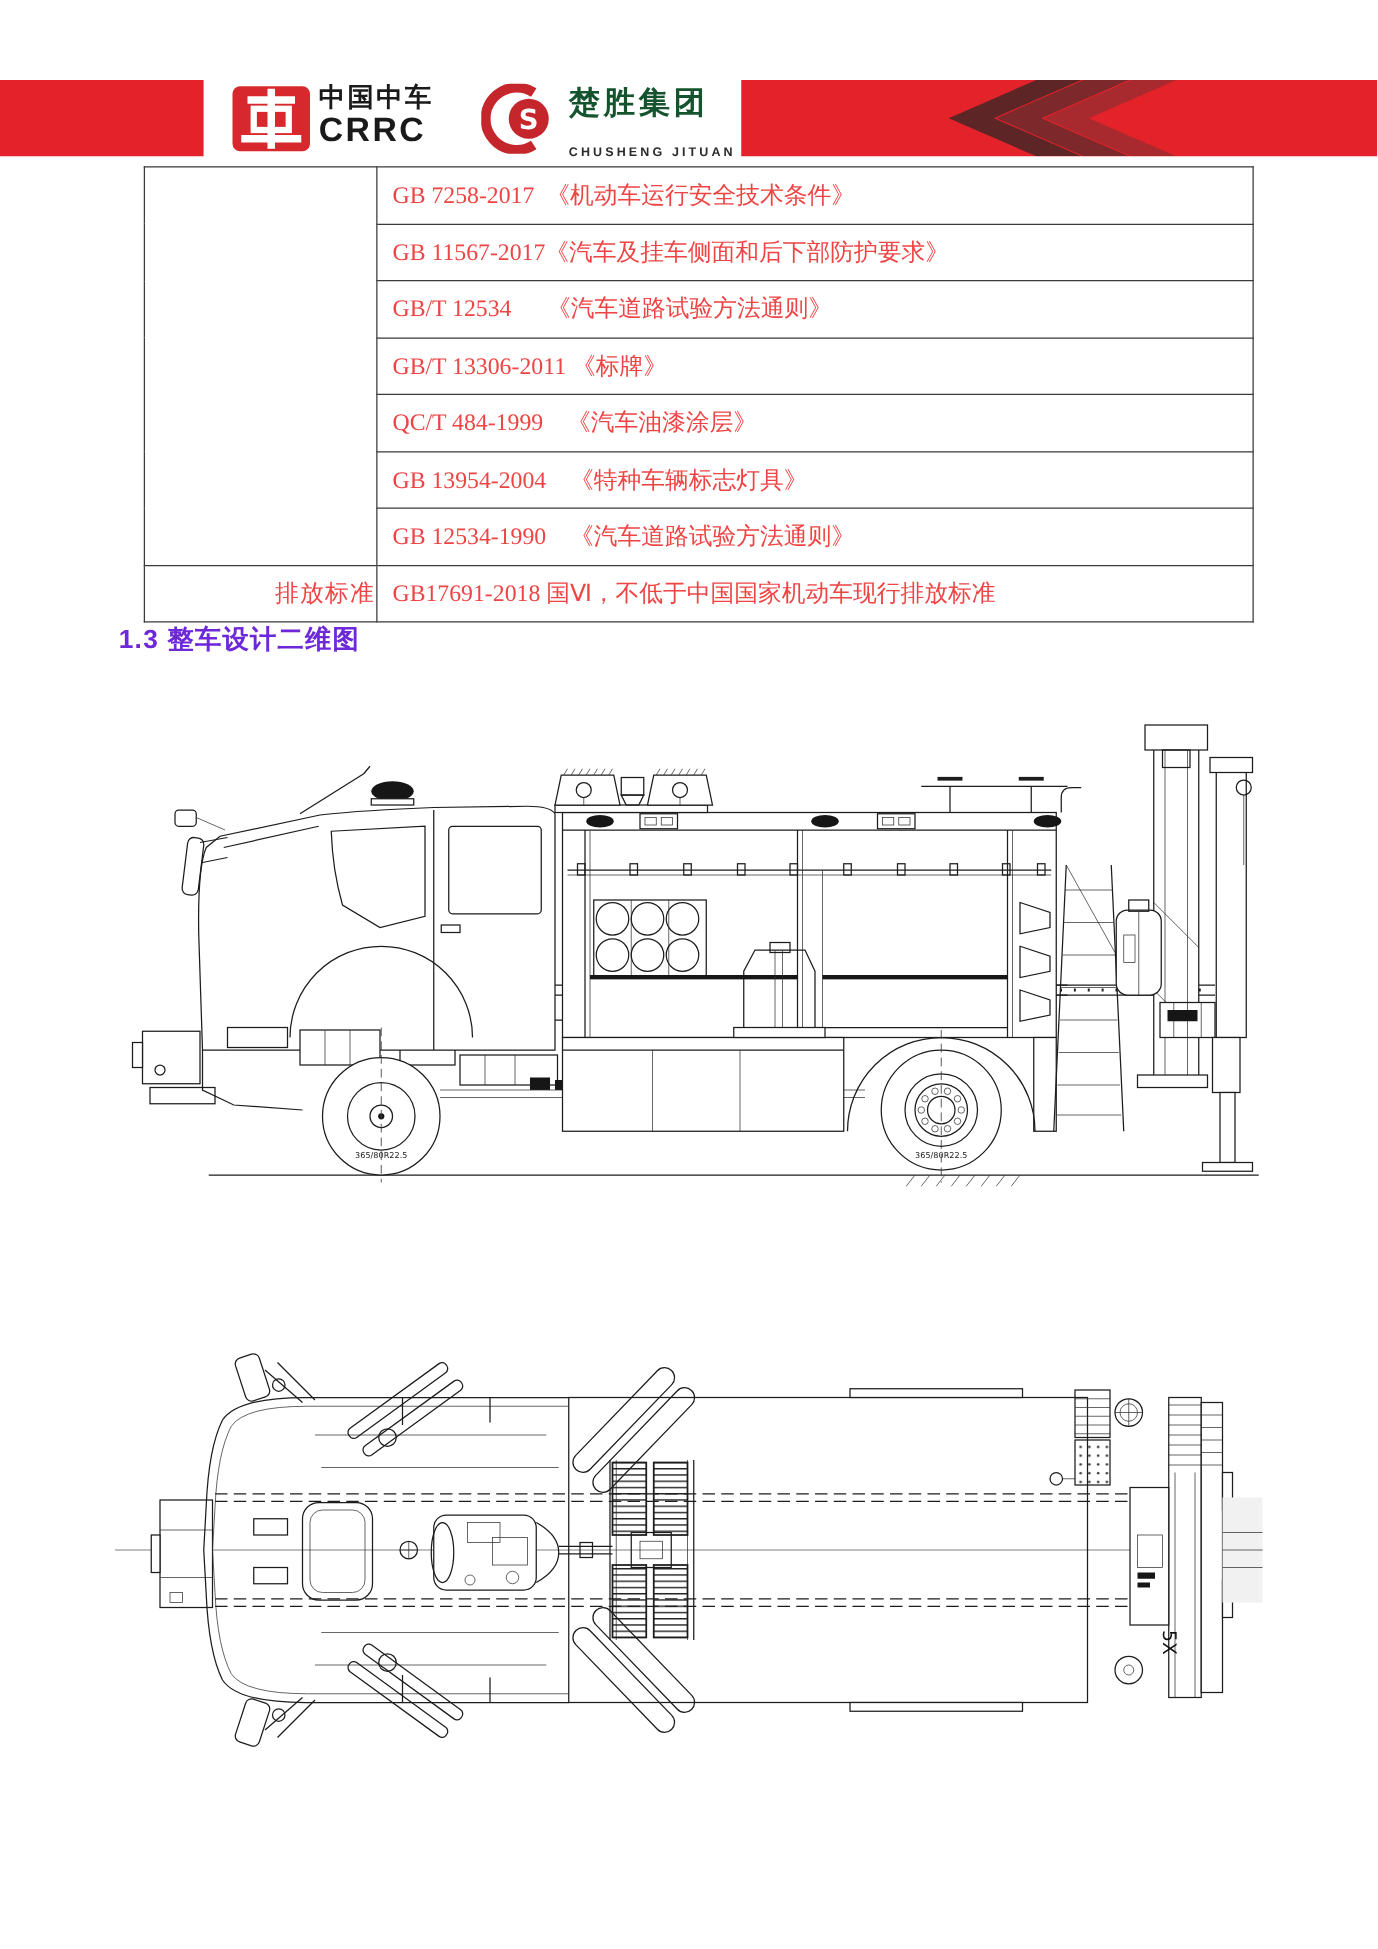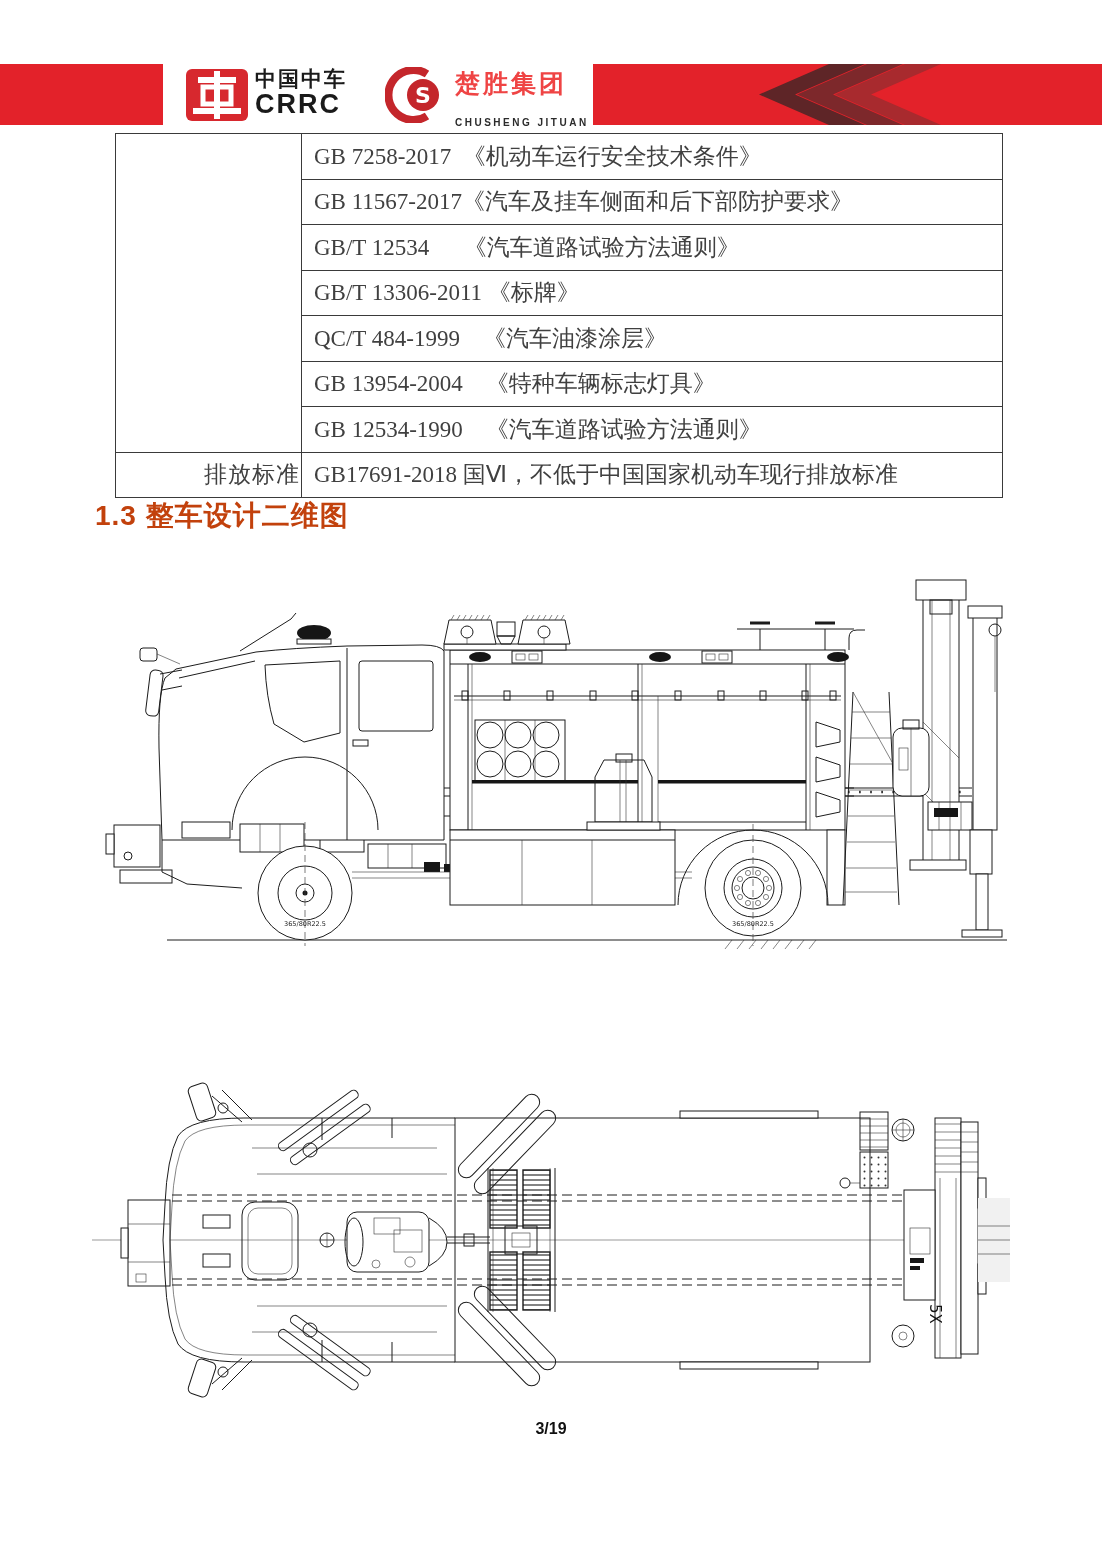--- a/index.html
+++ b/index.html
@@ -9,33 +9,33 @@
   
   .band-left{position:absolute;left:0;top:64px;width:163px;height:61px;background:#e3222a;}
   .band-right{position:absolute;left:593px;top:64px;width:509px;height:61px;background:#e3222a;overflow:hidden;}
   .logo-row{position:absolute;left:163px;top:64px;width:430px;height:61px;background:#fff;}
   .crrc-icon{position:absolute;left:22px;top:4px;}
   .crrc-text{position:absolute;left:92px;top:4px;line-height:1;font-family:"Liberation Sans",sans-serif;}
   .crrc-cn{font-size:21px;font-weight:900;letter-spacing:2px;color:#1a1a1a;}
   .crrc-en{font-size:27px;font-weight:700;letter-spacing:2px;color:#1a1a1a;margin-top:2px;}
   .cs-icon{position:absolute;left:222px;top:3px;}
   .cs-text{position:absolute;left:292px;top:7px;line-height:1;font-family:"Liberation Sans",sans-serif;}
-  .cs-cn{font-size:25px;font-weight:900;letter-spacing:3px;color:#ef4444;}
+  .cs-cn{font-size:25px;font-weight:900;letter-spacing:3px;color:#14532d;font-family:Liberation Mono, monospace;}
   .cs-en{font-size:10px;font-weight:700;letter-spacing:2.5px;color:#2b2b2b;margin-top:22px;}
 
   
   .std-table{position:absolute;left:115px;top:133px;border-collapse:collapse;table-layout:fixed;}
-  .std-table td{border:1.6px solid #3a3a3a;font-size:23px;height:42.5px;
-                font-family:"Liberation Serif","DejaVu Sans",serif;color:#404040;}
+  .std-table td{border:1.6px solid #3a3a3a;font-size:19px;height:42.5px;
+                font-family:"Liberation Serif","DejaVu Sans",serif;color:#ef4444;}
   td.c1{width:183px;text-align:right;letter-spacing:1px;}
   td.c2{width:687px;padding-left:12px;white-space:pre;}
 
   
   .heading{position:absolute;left:95px;top:497px;font-family:"Liberation Sans",sans-serif;
-           font-size:28px;font-weight:700;letter-spacing:1px;color:#c2410c;}
+           font-size:21px;font-weight:700;letter-spacing:1px;color:#6d28d9;}
 
   
   .side-view{position:absolute;left:92px;top:572px;}
   .top-view{position:absolute;left:92px;top:1078px;}
   svg .ln{stroke:#1c1c1c;stroke-width:1;fill:none;}
   svg .thin{stroke:#333;stroke-width:.6;fill:none;}
   svg .fillw{fill:#fff;stroke:#1c1c1c;stroke-width:1;}
   svg .dark{fill:#161616;stroke:none;}
   svg text{font-family:"DejaVu Sans","Liberation Sans",sans-serif;}
 
@@ -467,15 +467,14 @@
         <rect class="fillw" x="869" y="44" width="17" height="232"></rect>
         <path class="thin" d="M869 54 H886 M869 64 H886 M869 74 H886 M869 84 H886 M869 94 H886"></path>
         <rect class="fillw" x="886" y="100" width="8" height="30"></rect>
         <rect class="fillw" x="886" y="186" width="8" height="30"></rect>
       </g>
       <rect x="886" y="120" width="32" height="84" fill="#f1f1f1"></rect>
       <path class="thin" d="M886 148 H918 M886 162 H918 M886 176 H918"></path>
     </g>
   </svg>
 
-  <div class="pageno">3/19</div>
 
 </div>
 
 </body></html>

